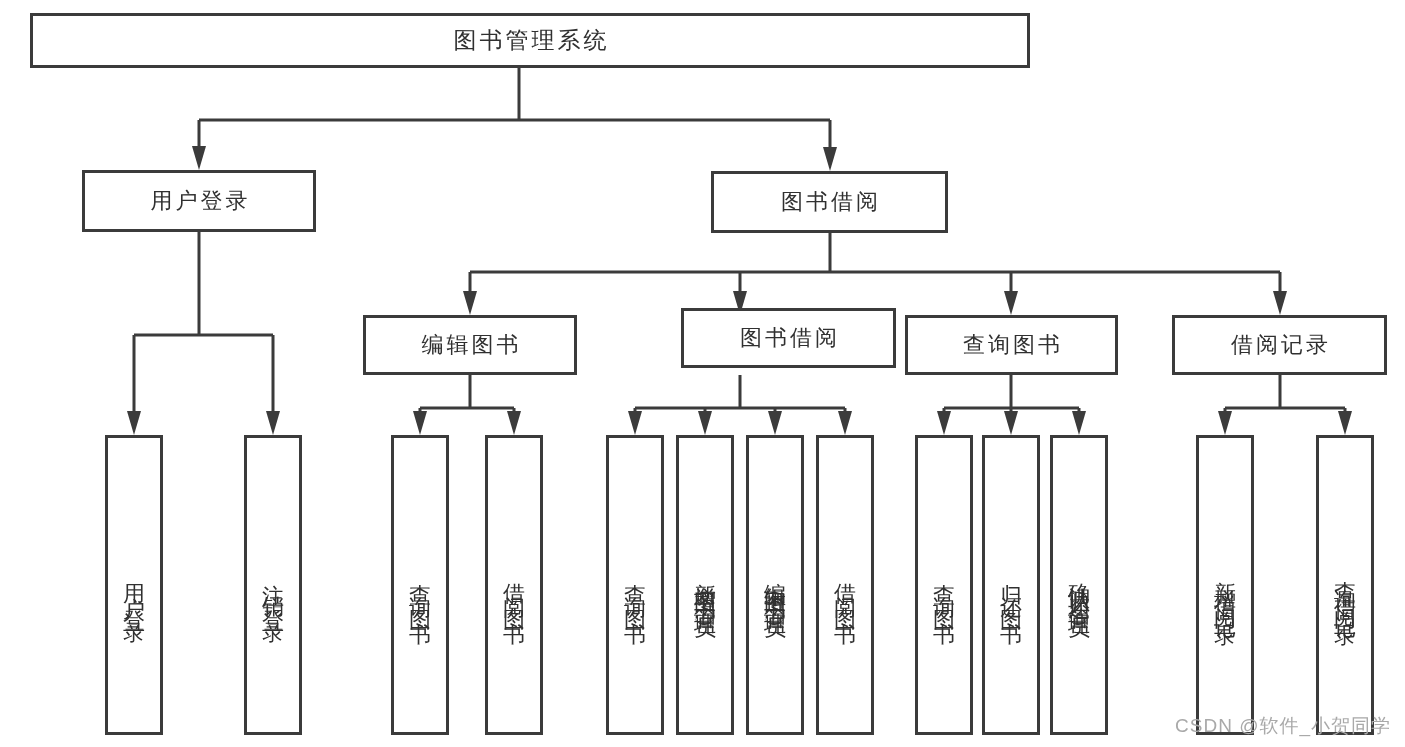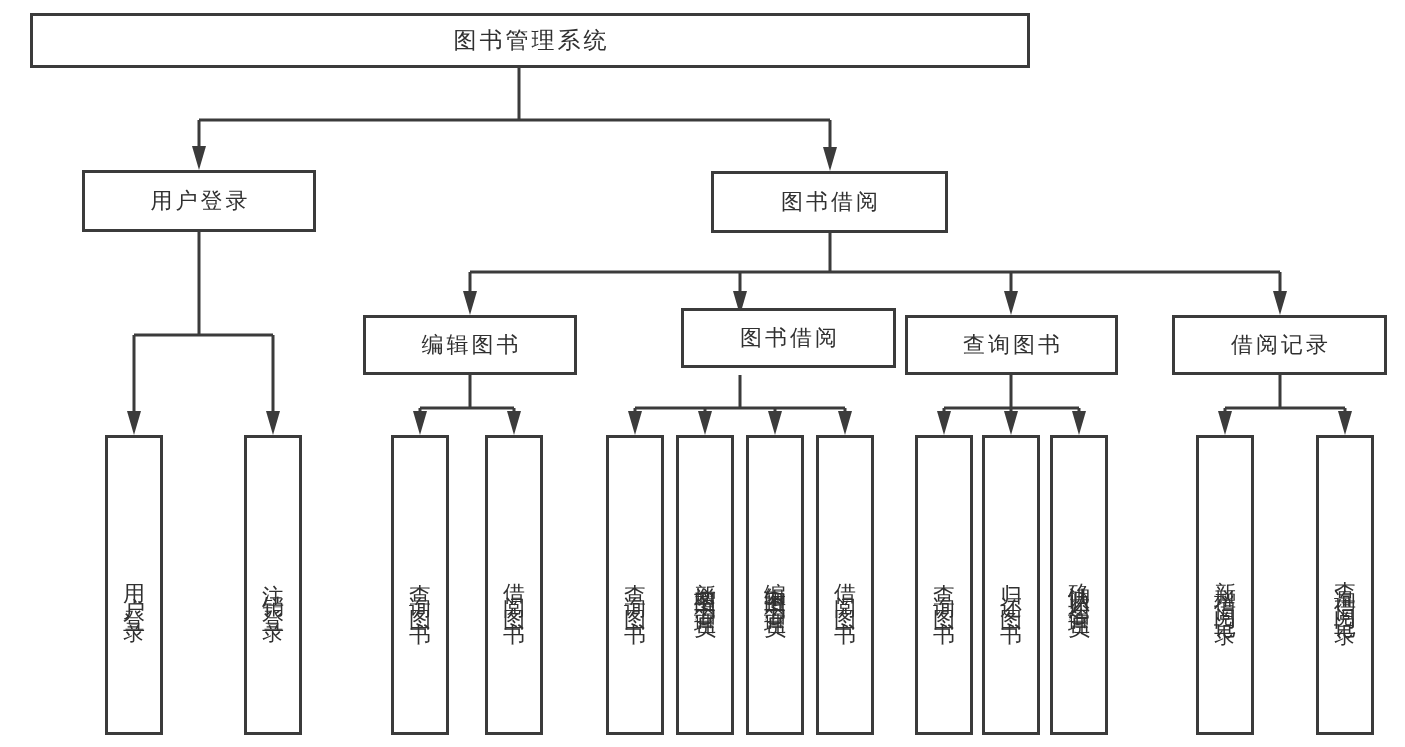--- a/index.html
+++ b/index.html
@@ -148,13 +148,14 @@
   <div class="box leaf sp-tight" style="left:746px;">编辑图书（管理员）</div>
   <div class="box leaf sp-wide" style="left:816px;">借阅图书</div>
 
   <div class="box leaf sp-wide" style="left:915px;">查询图书</div>
   <div class="box leaf sp-wide" style="left:982px;">归还图书</div>
   <div class="box leaf sp-tight" style="left:1050px;">确认归还（管理员）</div>
 
   <div class="box leaf sp-mid" style="left:1196px;">新增借阅记录</div>
   <div class="box leaf sp-mid" style="left:1316px;">查询借阅记录</div>
 
+  <div class="watermark">CSDN @软件_小贺同学</div>
 </div>
 
 </body></html>

